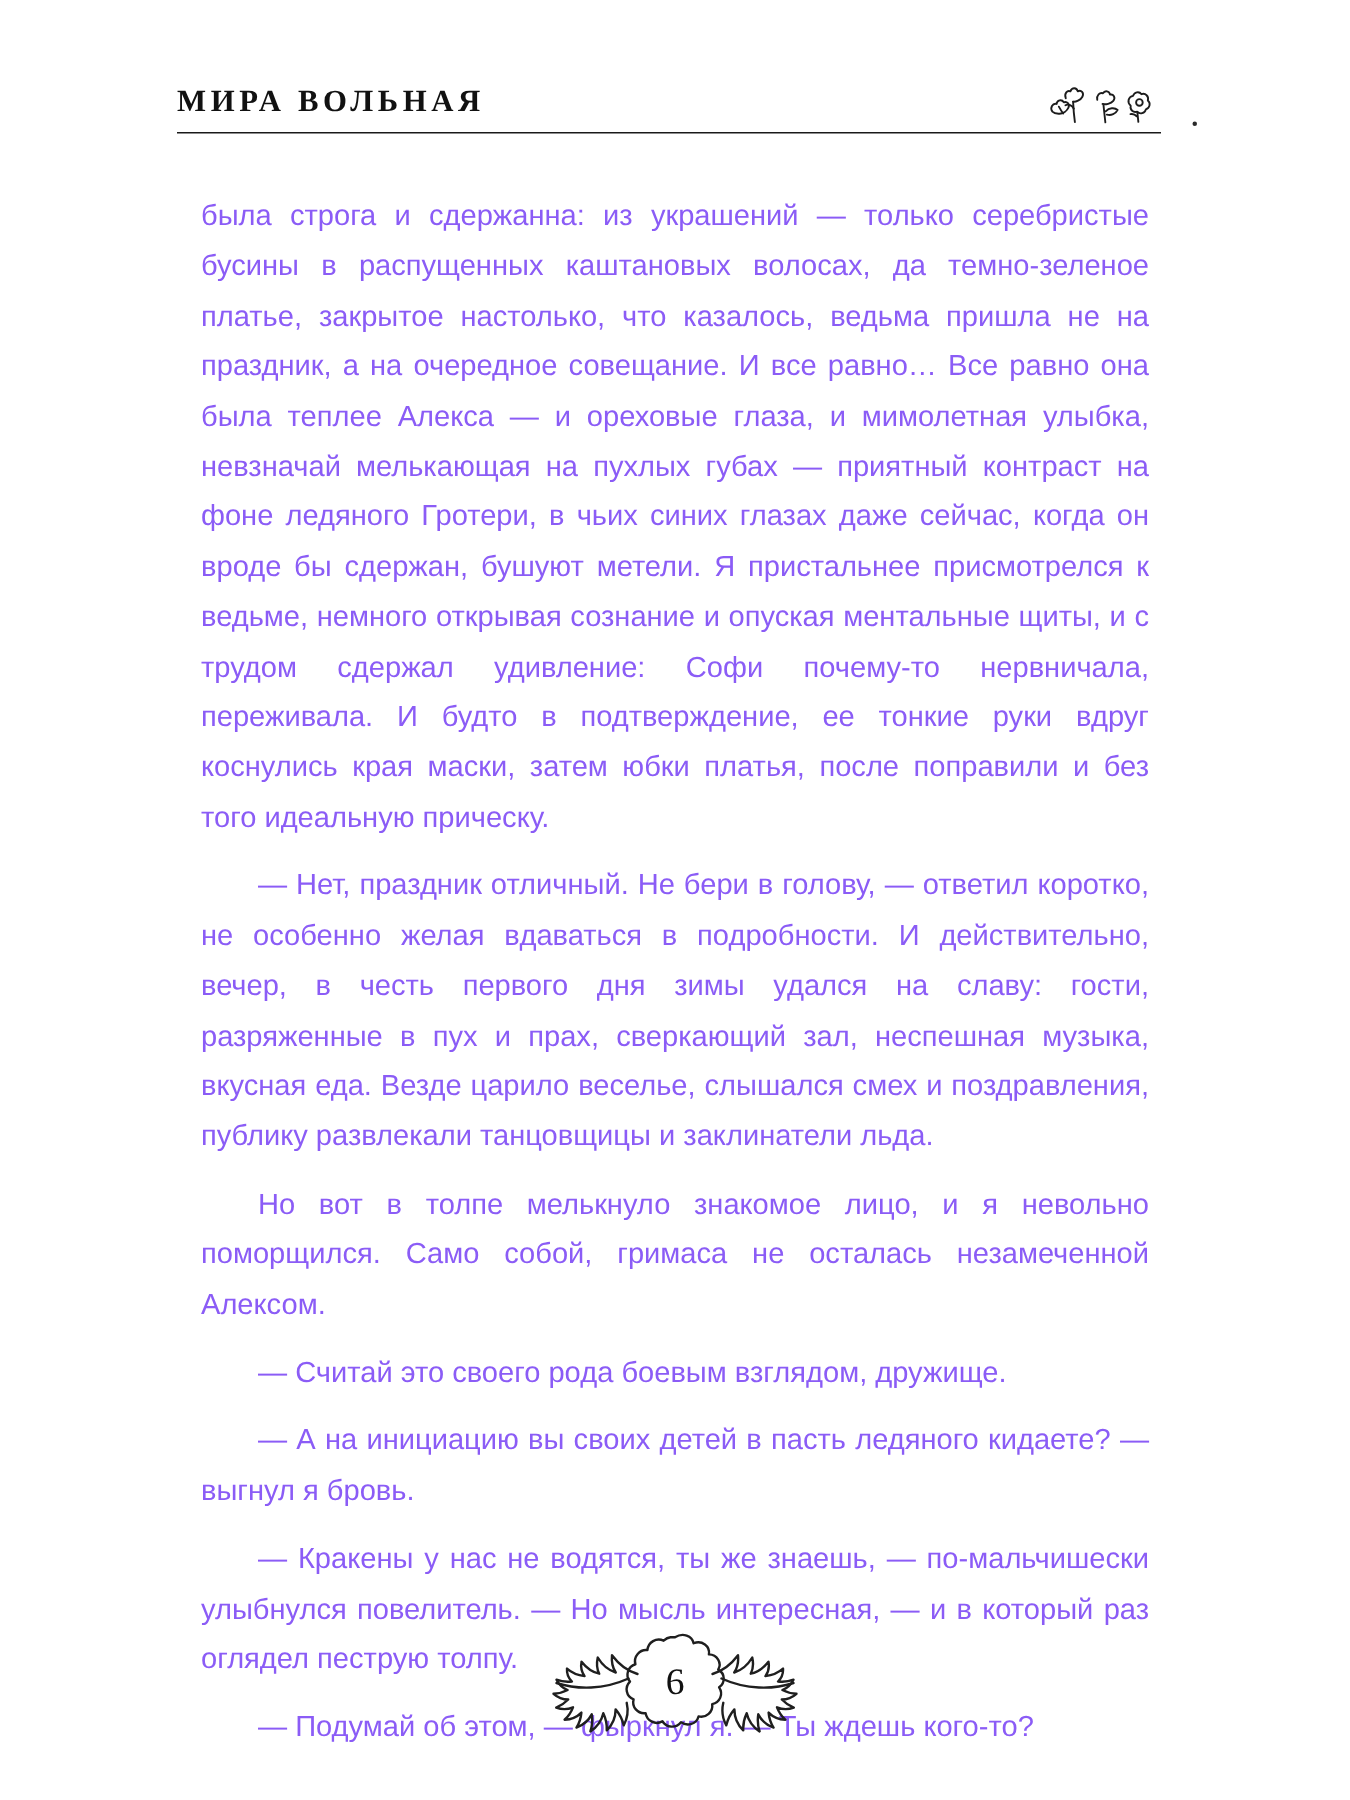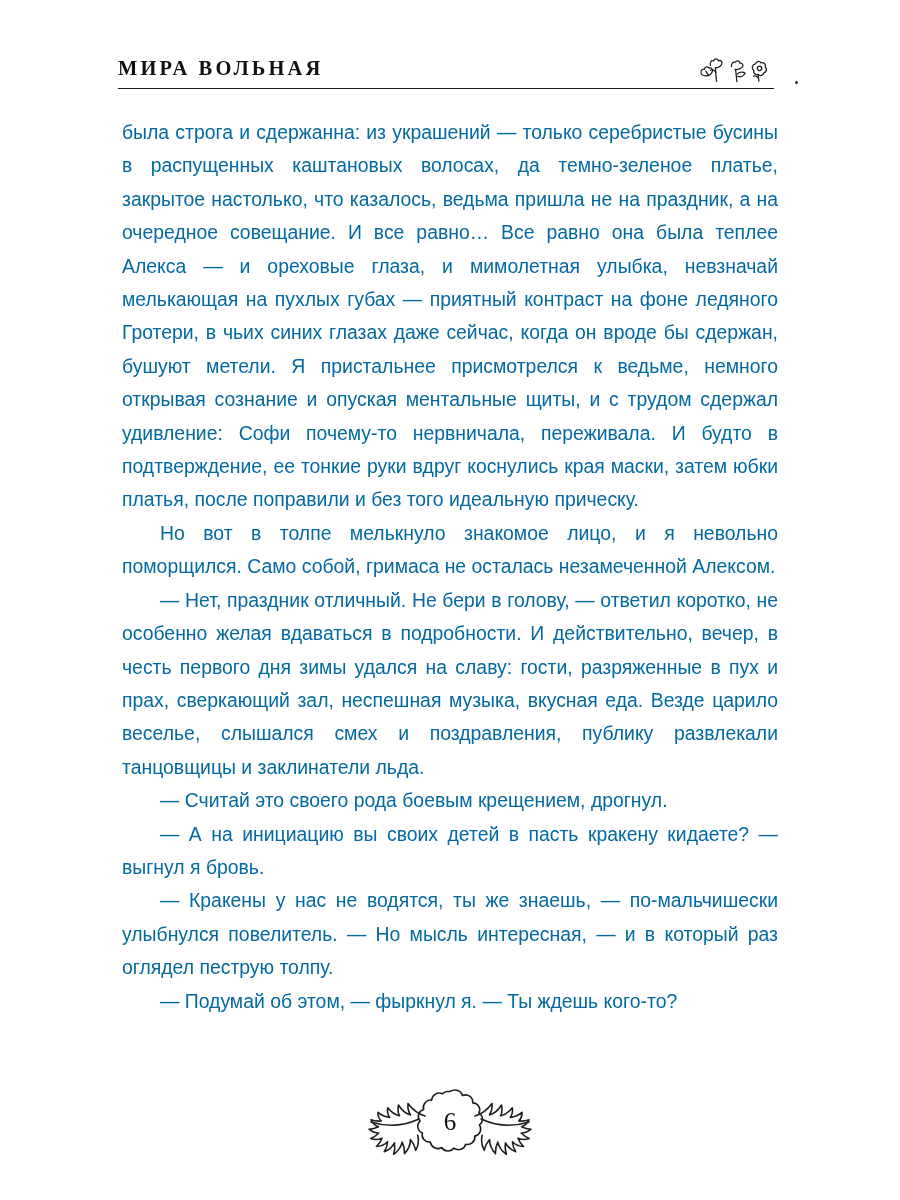--- a/index.html
+++ b/index.html
@@ -66,27 +66,27 @@
   }
 
   
   .body-text {
     position: absolute;
     left: 122px;
     top: 116px;
     width: 656px;
   }
   .para {
-    margin: 0;
+    margin: 12px;
     font-size: 19.4px;
     line-height: 33.4px;
     text-align: justify;
     text-justify: inter-word;
     hyphens: manual;
-    color: #0369a1;
+    color: #8b5cf6;
   }
   .para.indent { text-indent: 38px; }
   .para.cont { text-indent: 0; }
 
   
   .footer-ornament {
     position: absolute;
     left: 347px;
     top: 1082px;
     width: 206px;
@@ -138,24 +138,24 @@
       </svg>
     </div>
 
     <div class="head-rule"></div>
   </div>
 
   <div class="head-dot"></div>
 
   <div class="body-text">
     <p class="para cont">была строга и сдержанна: из украшений — только серебристые бусины в распущенных каштановых волосах, да темно-зеленое платье, закрытое настолько, что казалось, ведьма пришла не на праздник, а на очередное совещание. И все равно… Все равно она была теплее Алекса — и ореховые глаза, и мимолетная улыбка, невзначай мелькающая на пухлых губах — приятный контраст на фоне ледяного Гротери, в чьих синих глазах даже сейчас, когда он вроде бы сдержан, бушуют метели. Я пристальнее присмотрелся к ведьме, немного открывая сознание и опуская ментальные щиты, и с трудом сдержал удивление: Софи почему-то нервничала, переживала. И будто в подтверждение, ее тонкие руки вдруг коснулись края маски, затем юбки платья, после поправили и без того идеальную прическу.</p>
+    <p class="para indent">— Нет, праздник отличный. Не бери в голову, — ответил коротко, не особенно желая вдаваться в подробности. И действительно, вечер, в честь первого дня зимы удался на славу: гости, разряженные в пух и прах, сверкающий зал, неспешная музыка, вкусная еда. Везде царило веселье, слышался смех и поздравления, публику развлекали танцовщицы и заклинатели льда.</p>
     <p class="para indent">Но вот в толпе мелькнуло знакомое лицо, и я невольно поморщился. Само собой, гримаса не осталась незамеченной Алексом.</p>
-    <p class="para indent">— Нет, праздник отличный. Не бери в голову, — ответил коротко, не особенно желая вдаваться в подробности. И действительно, вечер, в честь первого дня зимы удался на славу: гости, разряженные в пух и прах, сверкающий зал, неспешная музыка, вкусная еда. Везде царило веселье, слышался смех и поздравления, публику развлекали танцовщицы и заклинатели льда.</p>
-    <p class="para indent">— Считай это своего рода боевым крещением, дрогнул.</p>
-    <p class="para indent">— А на инициацию вы своих детей в пасть кракену кидаете? — выгнул я бровь.</p>
+    <p class="para indent">— Считай это своего рода боевым взглядом, дружище.</p>
+    <p class="para indent">— А на инициацию вы своих детей в пасть ледяного кидаете? — выгнул я бровь.</p>
     <p class="para indent">— Кракены у нас не водятся, ты же знаешь, — по-мальчишески улыбнулся повелитель. — Но мысль интересная, — и в который раз оглядел пеструю толпу.</p>
     <p class="para indent">— Подумай об этом, — фыркнул я. — Ты ждешь кого-то?</p>
 
   </div>
 
   <div class="footer-ornament">
     <svg viewBox="0 0 206 78" xmlns="http://www.w3.org/2000/svg" fill="none" stroke="#1f1f1f" stroke-width="1.6" stroke-linecap="round" stroke-linejoin="round">
 
       <path d="M78 34c-7-2-12.5-6.5-17-12.5-.5 5 .5 8.5 2.5 11.5-5-1.5-9-5-12-10-1 4.5-.5 8 1 10.8-4.5-1-8.5-3.8-11.8-8-.8 4 .3 7.2 2 9.6-4.5-.5-8.4-2.1-11.7-5-.3 3.8 1.2 6.6 3.3 8.6-3.6.4-7 .1-10.3-1.2 1.8 3.6 4.6 5.8 7.4 6.9-3 1.6-6.2 2.4-9.4 2.5 3.2 2.8 6.6 3.8 9.8 3.8-2.3 2.4-5 4.2-8 5.4 4.2 1.6 8 1.2 11.2-.2-1.2 3.2-3.1 6-5.6 8.3 5-.2 8.6-2.2 11.2-4.8-.3 3.6-1.4 7-3.3 10 5.1-1.8 8.3-5.2 10.2-8.8.6 4 .3 7.8-.9 11.4 5-3.4 7.6-7.8 8.6-12.2 1.7 3.6 2.5 7.5 2.3 11.5 4.4-4.4 5.9-9.4 5.9-14 2.6 3 4.5 6.6 5.4 10.6 3-5.4 3-10.7 2-15"></path>
       <path d="M24 40c14 4.5 31.5 4.5 48-3"></path>

